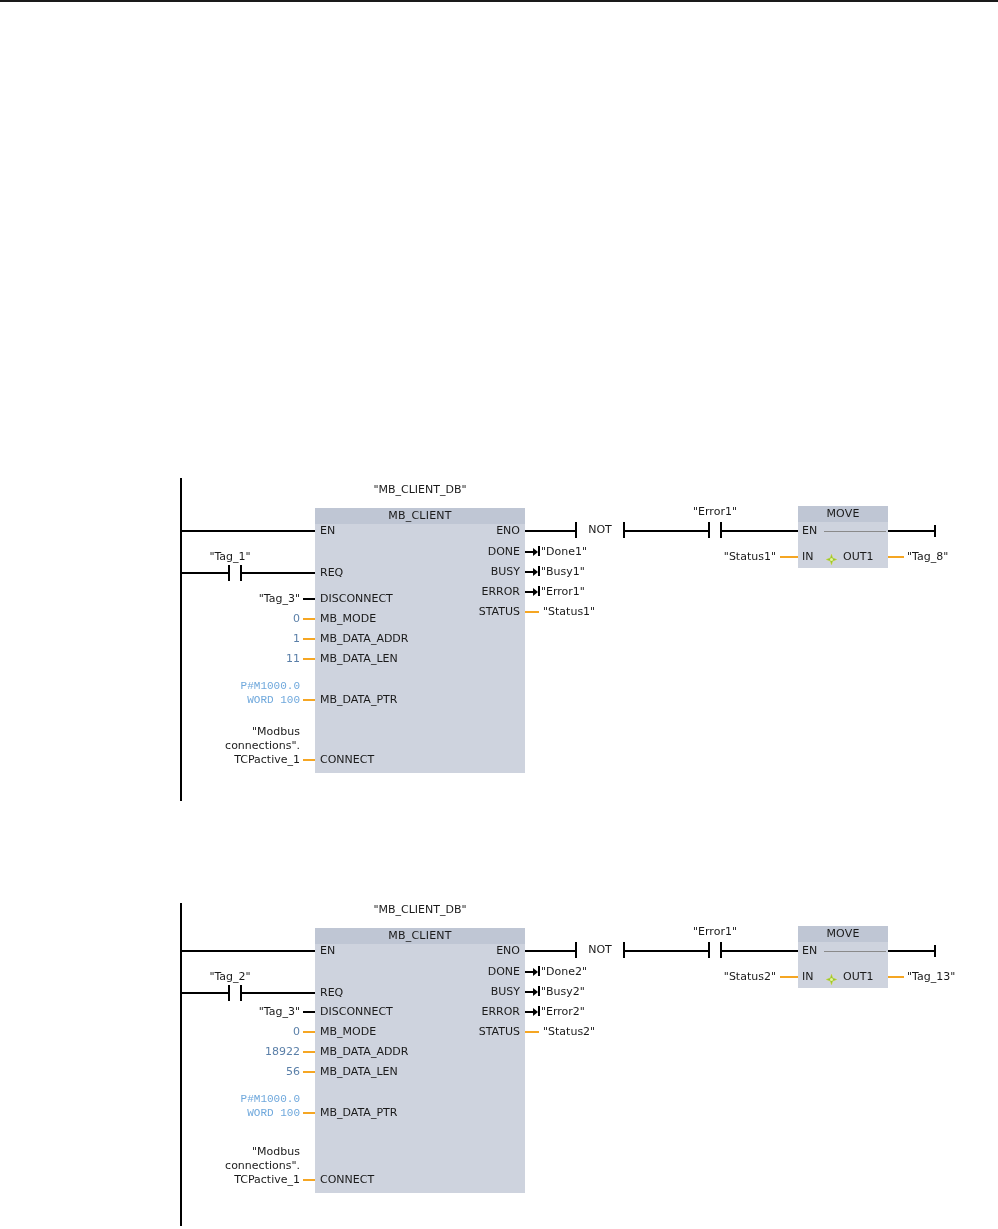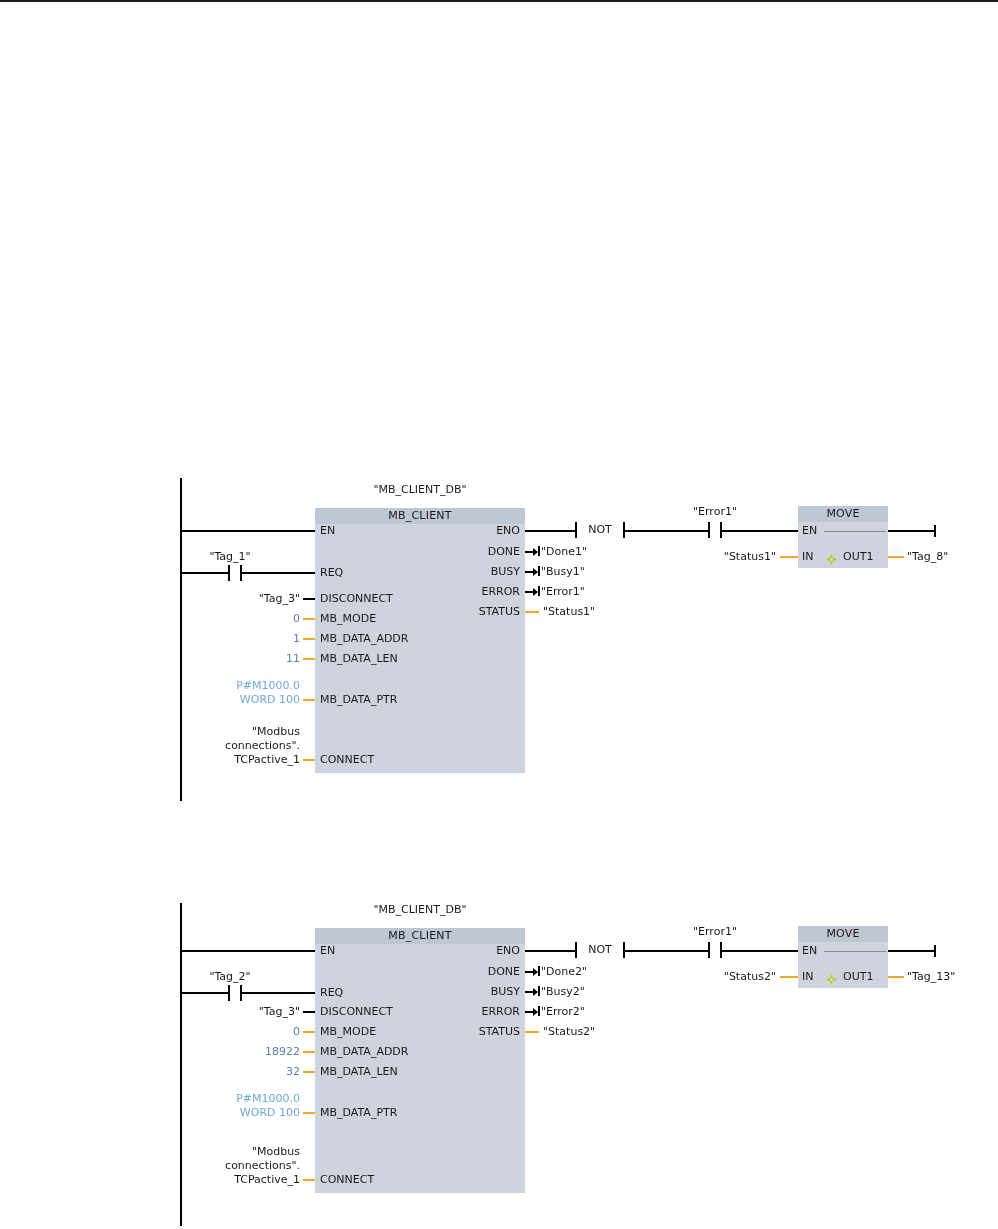--- a/index.html
+++ b/index.html
@@ -91,21 +91,21 @@
   .operand {
     position: absolute;
     font-size: 11px;
     color: #1a1a1a;
     white-space: nowrap;
     line-height: 12px;
   }
   .operand.right { text-align: right; }
   .operand.center { text-align: center; }
   .operand.num { color: #5a7fa8; }
-  .operand.ptr { color: #6fa8dc; }
+  .operand.ptr { color: #6fa8dc; font-family: Liberation Mono, monospace; }
 
   
   .contact {
     position: absolute;
     height: 16px;
     width: 14px;
   }
   .contact .bar {
     position: absolute;
     top: 0;
@@ -316,21 +316,21 @@
     <div class="pin-in" style="left:320px; top:1006px;">DISCONNECT</div>
 
     <div class="operand right num" style="left:200px; top:1026px; width:100px;">0</div>
     <div class="wire-h orange" style="left:303px; top:1031px; width:12px;"></div>
     <div class="pin-in" style="left:320px; top:1026px;">MB_MODE</div>
 
     <div class="operand right num" style="left:200px; top:1046px; width:100px;">18922</div>
     <div class="wire-h orange" style="left:303px; top:1051px; width:12px;"></div>
     <div class="pin-in" style="left:320px; top:1046px;">MB_DATA_ADDR</div>
 
-    <div class="operand right num" style="left:200px; top:1066px; width:100px;">32</div>
+    <div class="operand right num" style="left:200px; top:1066px; width:100px;">56</div>
     <div class="wire-h orange" style="left:303px; top:1071px; width:12px;"></div>
     <div class="pin-in" style="left:320px; top:1066px;">MB_DATA_LEN</div>
 
     <div class="operand right ptr" style="left:200px; top:1093px; width:100px;">P#M1000.0</div>
     <div class="operand right ptr" style="left:200px; top:1107px; width:100px;">WORD 100</div>
     <div class="wire-h orange" style="left:303px; top:1112px; width:12px;"></div>
     <div class="pin-in" style="left:320px; top:1107px;">MB_DATA_PTR</div>
 
     <div class="operand right" style="left:195px; top:1146px; width:105px;">"Modbus</div>
     <div class="operand right" style="left:195px; top:1160px; width:105px;">connections".</div>

